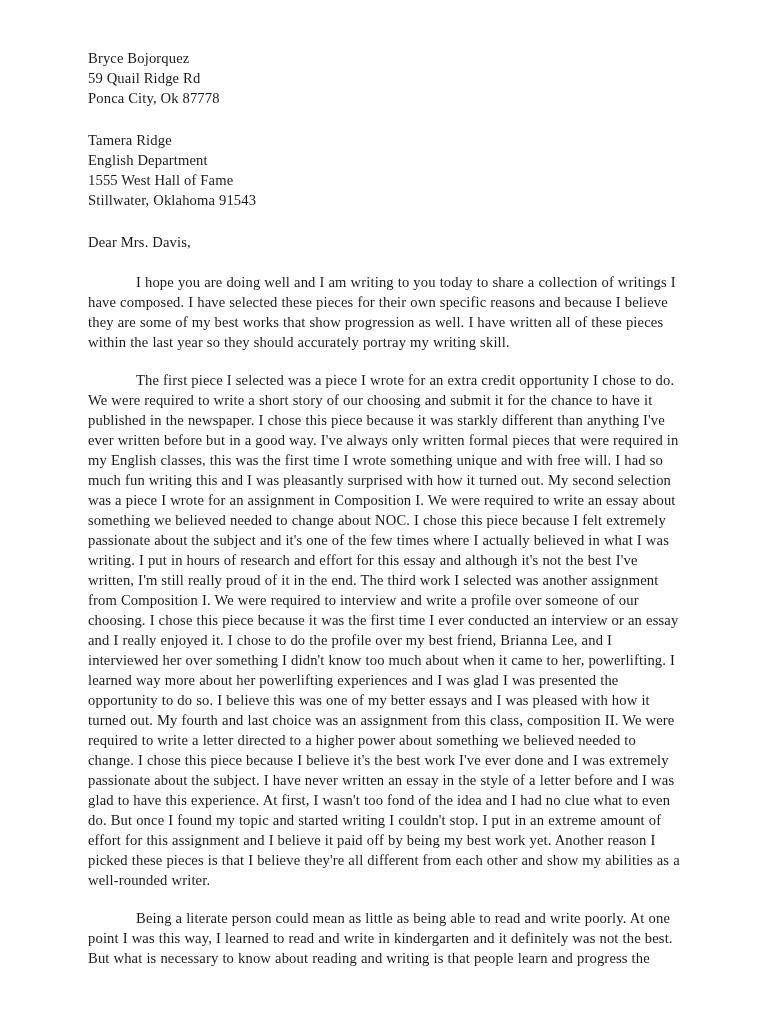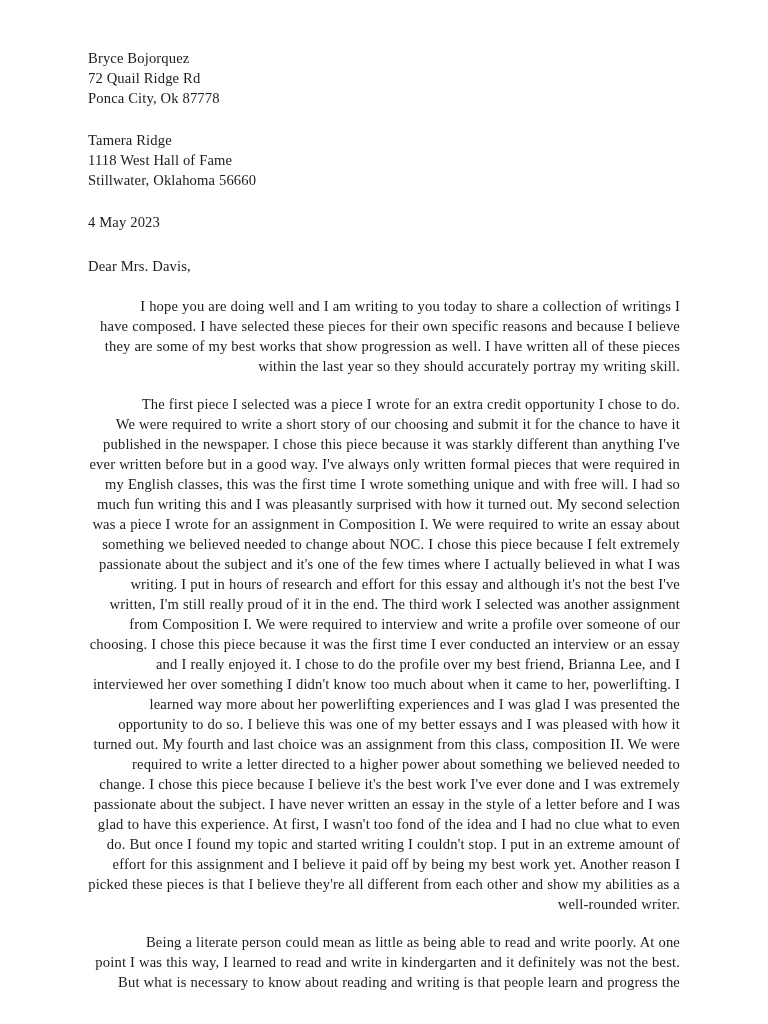--- a/index.html
+++ b/index.html
@@ -42,46 +42,46 @@
     display: block;
     margin: 0 0 24px 0;
   }
   .salutation {
     display: block;
     margin: 0 0 20px 0;
   }
   .para {
     margin: 8px 0 18px 0;
     text-indent: 48px;
-    text-align: right;
+    text-align: left;
     word-spacing: 0.012em;
   }
   .para:last-child {
     margin-bottom: 0;
   }
 </style>
 </head>
 <body>
 
 <div class="page">
   <div class="doc-body">
 
     <div class="address-block">
       <span class="address-line">Bryce Bojorquez</span>
-      <span class="address-line">72 Quail Ridge Rd</span>
+      <span class="address-line">59 Quail Ridge Rd</span>
       <span class="address-line">Ponca City, Ok 87778</span>
     </div>
 
     <div class="address-block">
       <span class="address-line">Tamera Ridge</span>
-      <span class="address-line">1118 West Hall of Fame</span>
-      <span class="address-line">Stillwater, Oklahoma 56660</span>
+      <span class="address-line">English Department</span>
+      <span class="address-line">1555 West Hall of Fame</span>
+      <span class="address-line">Stillwater, Oklahoma 91543</span>
     </div>
 
-    <span class="date-line">4 May 2023</span>
 
     <span class="salutation">Dear Mrs. Davis,</span>
 
     <p class="para">I hope you are doing well and I am writing to you today to share a collection of writings I have composed. I have selected these pieces for their own specific reasons and because I believe they are some of my best works that show progression as well. I have written all of these pieces within the last year so they should accurately portray my writing skill.</p>
     <p class="para">The first piece I selected was a piece I wrote for an extra credit opportunity I chose to do. We were required to write a short story of our choosing and submit it for the chance to have it published in the newspaper. I chose this piece because it was starkly different than anything I've ever written before but in a good way. I've always only written formal pieces that were required in my English classes, this was the first time I wrote something unique and with free will. I had so much fun writing this and I was pleasantly surprised with how it turned out. My second selection was a piece I wrote for an assignment in Composition I. We were required to write an essay about something we believed needed to change about NOC. I chose this piece because I felt extremely passionate about the subject and it's one of the few times where I actually believed in what I was writing. I put in hours of research and effort for this essay and although it's not the best I've written, I'm still really proud of it in the end. The third work I selected was another assignment from Composition I. We were required to interview and write a profile over someone of our choosing. I chose this piece because it was the first time I ever conducted an interview or an essay and I really enjoyed it. I chose to do the profile over my best friend, Brianna Lee, and I interviewed her over something I didn't know too much about when it came to her, powerlifting. I learned way more about her powerlifting experiences and I was glad I was presented the opportunity to do so. I believe this was one of my better essays and I was pleased with how it turned out. My fourth and last choice was an assignment from this class, composition II. We were required to write a letter directed to a higher power about something we believed needed to change. I chose this piece because I believe it's the best work I've ever done and I was extremely passionate about the subject. I have never written an essay in the style of a letter before and I was glad to have this experience. At first, I wasn't too fond of the idea and I had no clue what to even do. But once I found my topic and started writing I couldn't stop. I put in an extreme amount of effort for this assignment and I believe it paid off by being my best work yet. Another reason I picked these pieces is that I believe they're all different from each other and show my abilities as a well-rounded writer.</p>
     <p class="para">Being a literate person could mean as little as being able to read and write poorly. At one point I was this way, I learned to read and write in kindergarten and it definitely was not the best. But what is necessary to know about reading and writing is that people learn and progress the</p>
 
   </div>
 </div>
 

